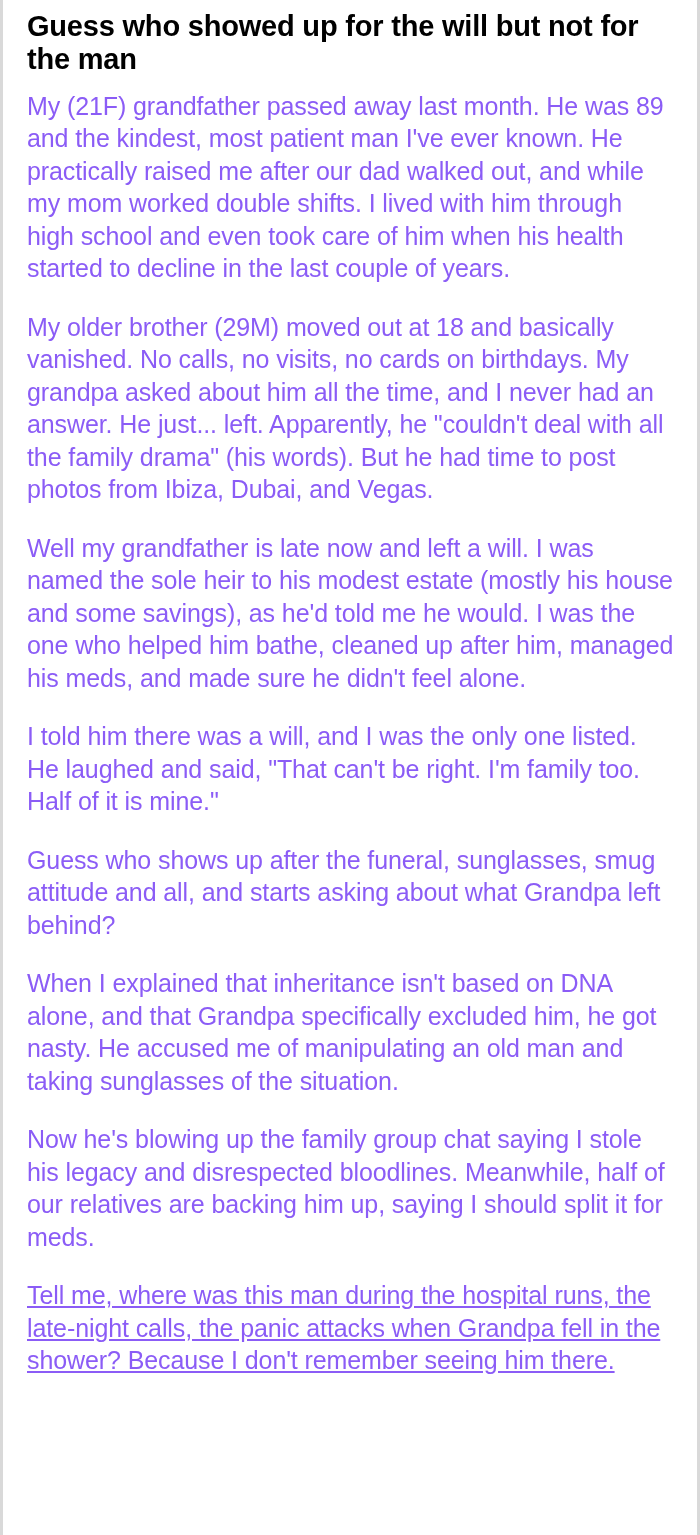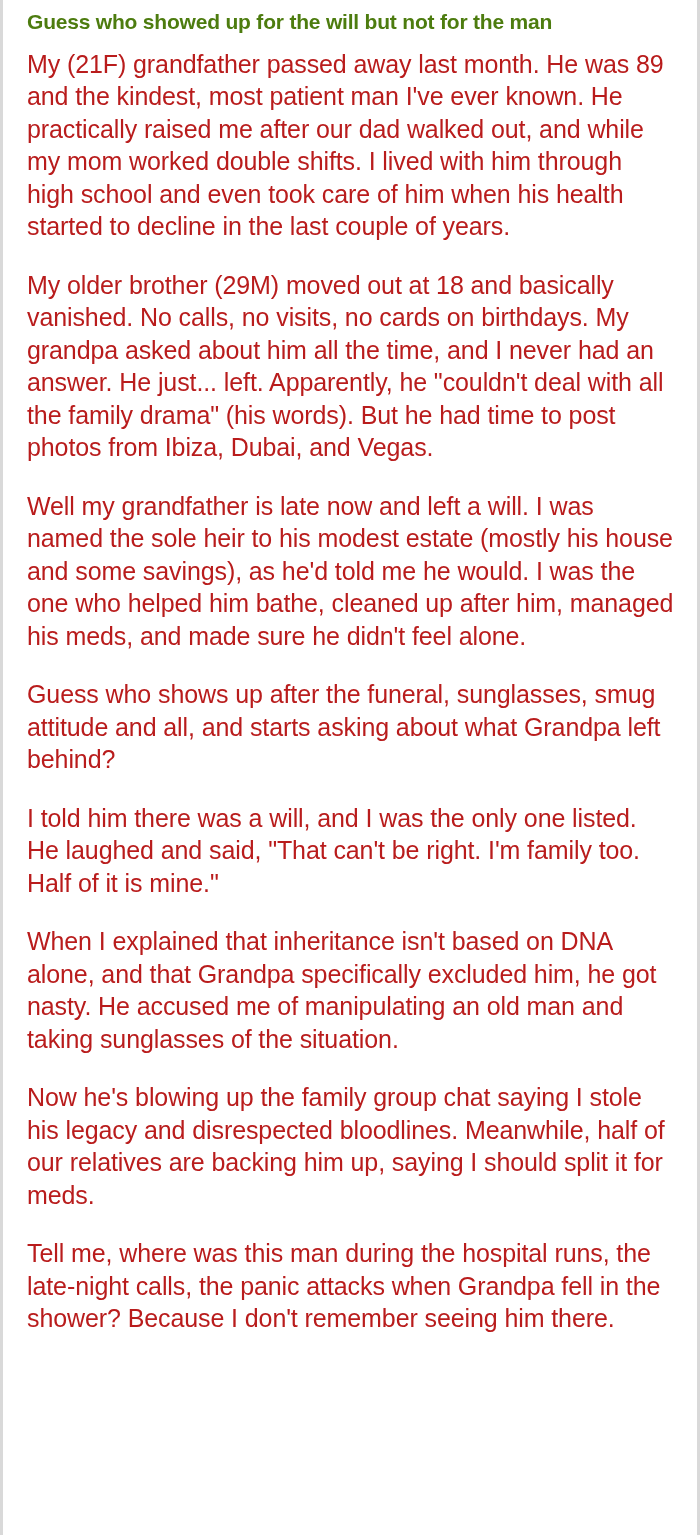--- a/index.html
+++ b/index.html
@@ -17,48 +17,49 @@
     background: #ffffff;
     box-sizing: border-box;
     position: relative;
     border-left: 3px solid #d9d9d9;
     border-right: 3px solid #d9d9d9;
   }
   .content {
     padding: 10px 22px 8px 24px;
   }
   .post-title {
-    font-size: 21px;
+    font-size: 29px;
     line-height: 1.13;
     font-weight: bold;
     letter-spacing: -0.2px;
     margin: 0 0 14px 0;
-    color: #4d7c0f;
+    color: #000000;
   }
   .post-body p {
     font-size: 25px;
     line-height: 1.30;
     margin: 0 0 26px 0;
-    color: #b91c1c;
+    color: #8b5cf6;
     letter-spacing: -0.1px;
   }
   .post-body p:last-child {
     margin-bottom: 8px;
+    text-decoration: underline;
   }
 </style>
 </head>
 <body>
 
 <div class="page">
   <div class="content">
     <h1 class="post-title">Guess who showed up for the will but not for the man</h1>
     <div class="post-body">
       <p>My (21F) grandfather passed away last month. He was 89 and the kindest, most patient man I've ever known. He practically raised me after our dad walked out, and while my mom worked double shifts. I lived with him through high school and even took care of him when his health started to decline in the last couple of years.</p>
       <p>My older brother (29M) moved out at 18 and basically vanished. No calls, no visits, no cards on birthdays. My grandpa asked about him all the time, and I never had an answer. He just... left. Apparently, he "couldn't deal with all the family drama" (his words). But he had time to post photos from Ibiza, Dubai, and Vegas.</p>
       <p>Well my grandfather is late now and left a will. I was named the sole heir to his modest estate (mostly his house and some savings), as he'd told me he would. I was the one who helped him bathe, cleaned up after him, managed his meds, and made sure he didn't feel alone.</p>
+      <p>I told him there was a will, and I was the only one listed. He laughed and said, "That can't be right. I'm family too. Half of it is mine."</p>
       <p>Guess who shows up after the funeral, sunglasses, smug attitude and all, and starts asking about what Grandpa left behind?</p>
-      <p>I told him there was a will, and I was the only one listed. He laughed and said, "That can't be right. I'm family too. Half of it is mine."</p>
       <p>When I explained that inheritance isn't based on DNA alone, and that Grandpa specifically excluded him, he got nasty. He accused me of manipulating an old man and taking sunglasses of the situation.</p>
       <p>Now he's blowing up the family group chat saying I stole his legacy and disrespected bloodlines. Meanwhile, half of our relatives are backing him up, saying I should split it for meds.</p>
       <p>Tell me, where was this man during the hospital runs, the late-night calls, the panic attacks when Grandpa fell in the shower? Because I don't remember seeing him there.</p>
     </div>
   </div>
 </div>
 
 </body></html>

